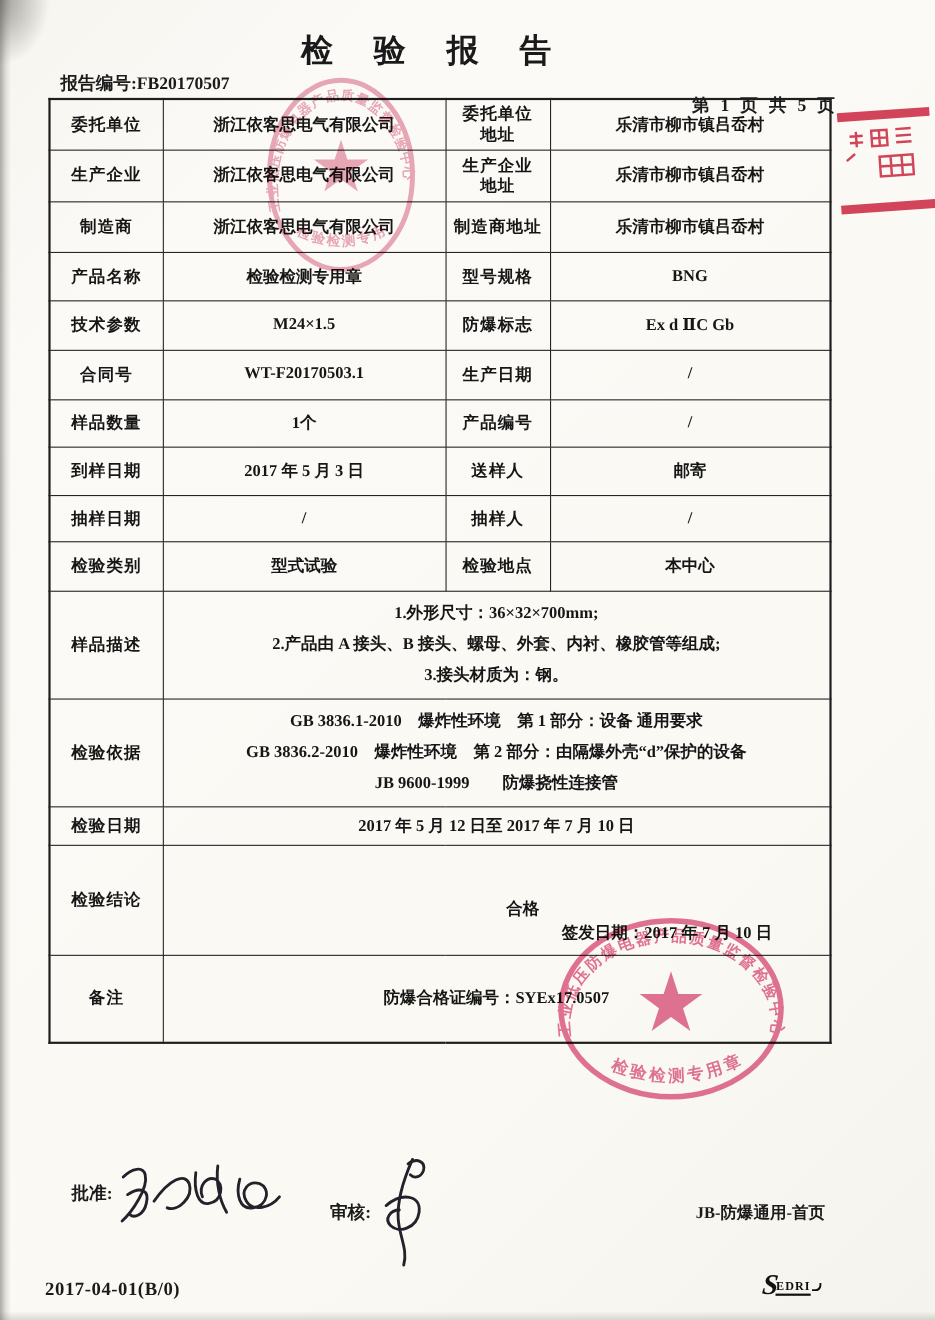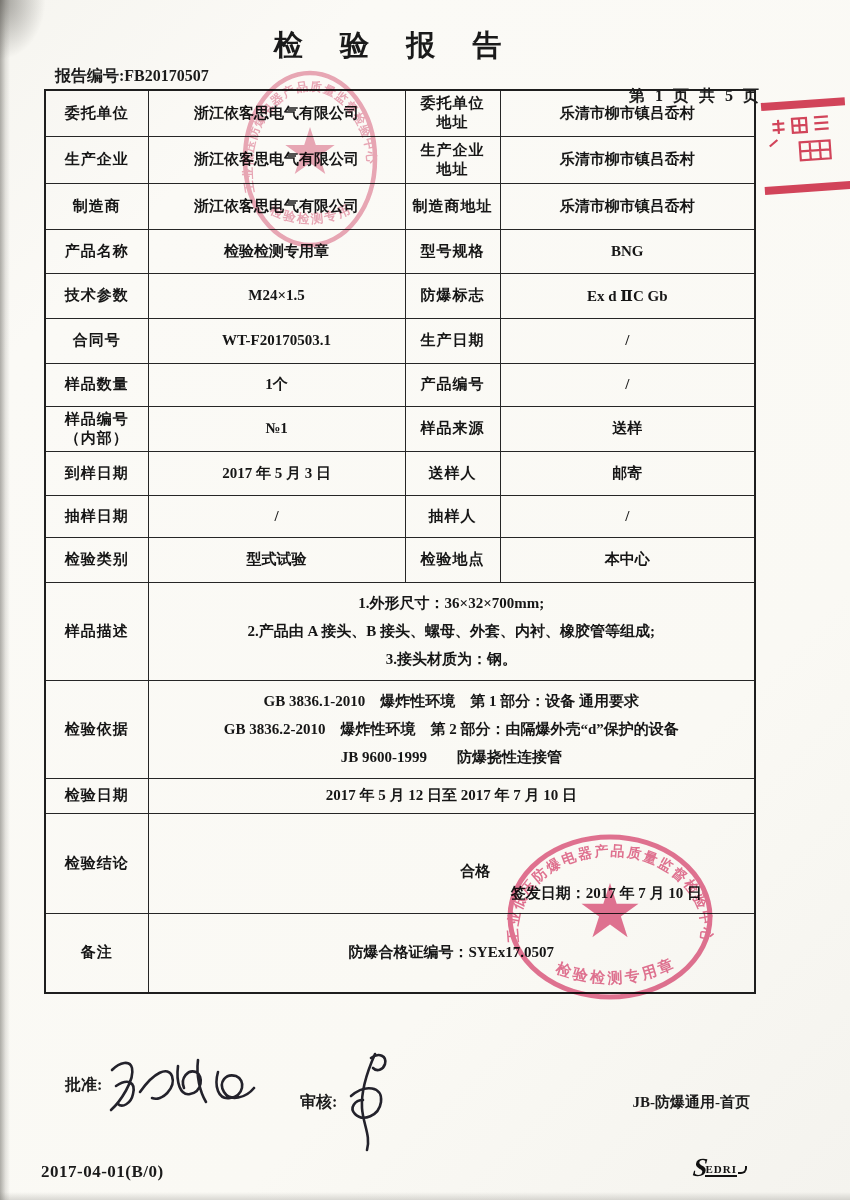--- a/index.html
+++ b/index.html
@@ -117,26 +117,20 @@
       <td class="val">WT-F20170503.1</td>
       <td class="lbl"><span>生产日期</span><span class="l2"></span></td>
       <td class="val">/</td>
     </tr>
     <tr style="height:43px">
       <td class="lbl"><span>样品数量</span><span class="l2"></span></td>
       <td class="val">1个</td>
       <td class="lbl"><span>产品编号</span><span class="l2"></span></td>
       <td class="val">/</td>
     </tr>
-    <tr style="height:45px">
-      <td class="lbl"><span>样品编号</span><span class="l2">（内部）</span></td>
-      <td class="val">№1</td>
-      <td class="lbl"><span>样品来源</span><span class="l2"></span></td>
-      <td class="val">送样</td>
-    </tr>
     <tr style="height:44px">
       <td class="lbl"><span>到样日期</span><span class="l2"></span></td>
       <td class="val">2017 年 5 月 3 日</td>
       <td class="lbl"><span>送样人</span><span class="l2"></span></td>
       <td class="val">邮寄</td>
     </tr>
     <tr style="height:42px">
       <td class="lbl"><span>抽样日期</span><span class="l2"></span></td>
       <td class="val">/</td>
       <td class="lbl"><span>抽样人</span><span class="l2"></span></td>

